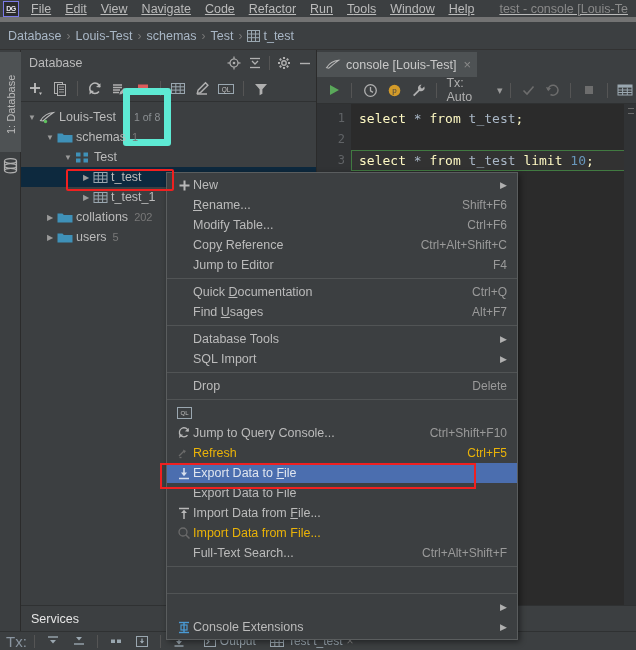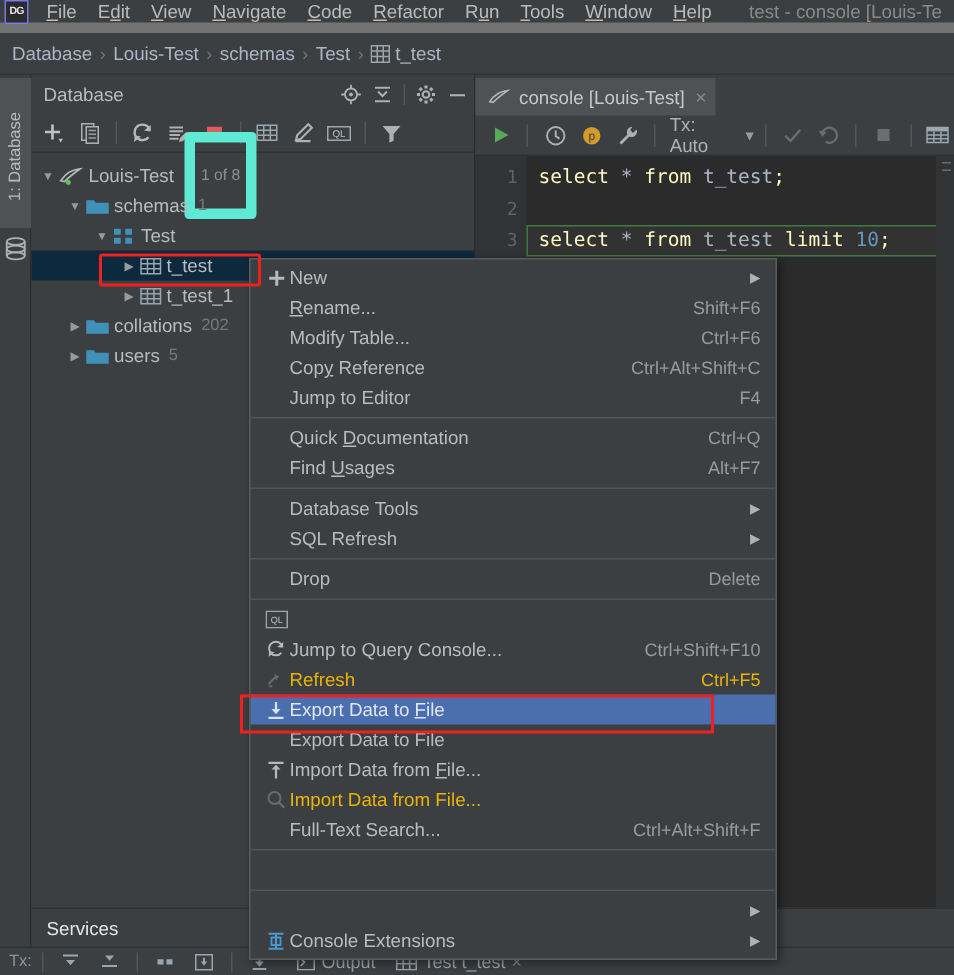--- a/index.html
+++ b/index.html
@@ -11,21 +11,22 @@
     color: #bbbbbb;
     overflow: hidden;
   }
   #app { position: relative; width: 636px; height: 650px; }
 
   
   .menubar {
     position: absolute; top: 0; left: 0; width: 636px; height: 22px;
     background: #3c3f41;
     display: flex; align-items: center;
-    border-bottom: 7px solid #737373;
+    border-bottom: 5px solid #737373;
+    text-decoration: underline;
   }
   .logo {
     width: 16px; height: 16px; margin: 0 5px 0 3px;
     background: #2b2b2b; border: 1px solid #7a7ae6;
     color: #e8e8f0; font-size: 7px; font-weight: bold;
     display: flex; align-items: center; justify-content: center;
     letter-spacing: -0.5px;
   }
   .menu-item {
     padding: 2px 7px; color: #bbbbbb; font-size: 12.5px; white-space: nowrap;
@@ -523,21 +524,21 @@
         </div>
       </div>
     </div>
   </div>
 
   <div class="services-bar">
     <span class="services-label">Services</span>
   </div>
 
   <div class="bottom-bar">
-    <span style="color:#8a95a0;font-size:11px;margin-left:2px;">Tx:</span>
+    <span style="color:#8a95a0;font-size:15px;margin-left:2px;">Tx:</span>
     <span class="bb-sep"></span>
     <span class="tb-btn">
       <svg width="14" height="12" viewBox="0 0 14 12">
         <line x1="2" y1="2" x2="12" y2="2" stroke="#9aa7b0" stroke-width="1.4"></line>
         <path d="M4 5 L7 8.5 L10 5" fill="#9aa7b0"></path>
       </svg>
     </span>
     <span class="tb-btn">
       <svg width="14" height="12" viewBox="0 0 14 12">
         <path d="M4 2 L7 5.5 L10 2" fill="#9aa7b0"></path>
@@ -644,21 +645,21 @@
     <div class="msep"></div>
 
     <div class="mi">
       <span class="ico"></span>
       <span class="lbl">Database Tools</span>
       <span class="sub">▶</span>
     </div>
 
     <div class="mi">
       <span class="ico"></span>
-      <span class="lbl">SQL Refresh</span>
+      <span class="lbl">SQL Import</span>
       <span class="sub">▶</span>
     </div>
 
     <div class="msep"></div>
 
     <div class="mi">
       <span class="ico"></span>
       <span class="lbl">Drop</span>
       <span class="acc">Delete</span>
     </div>

